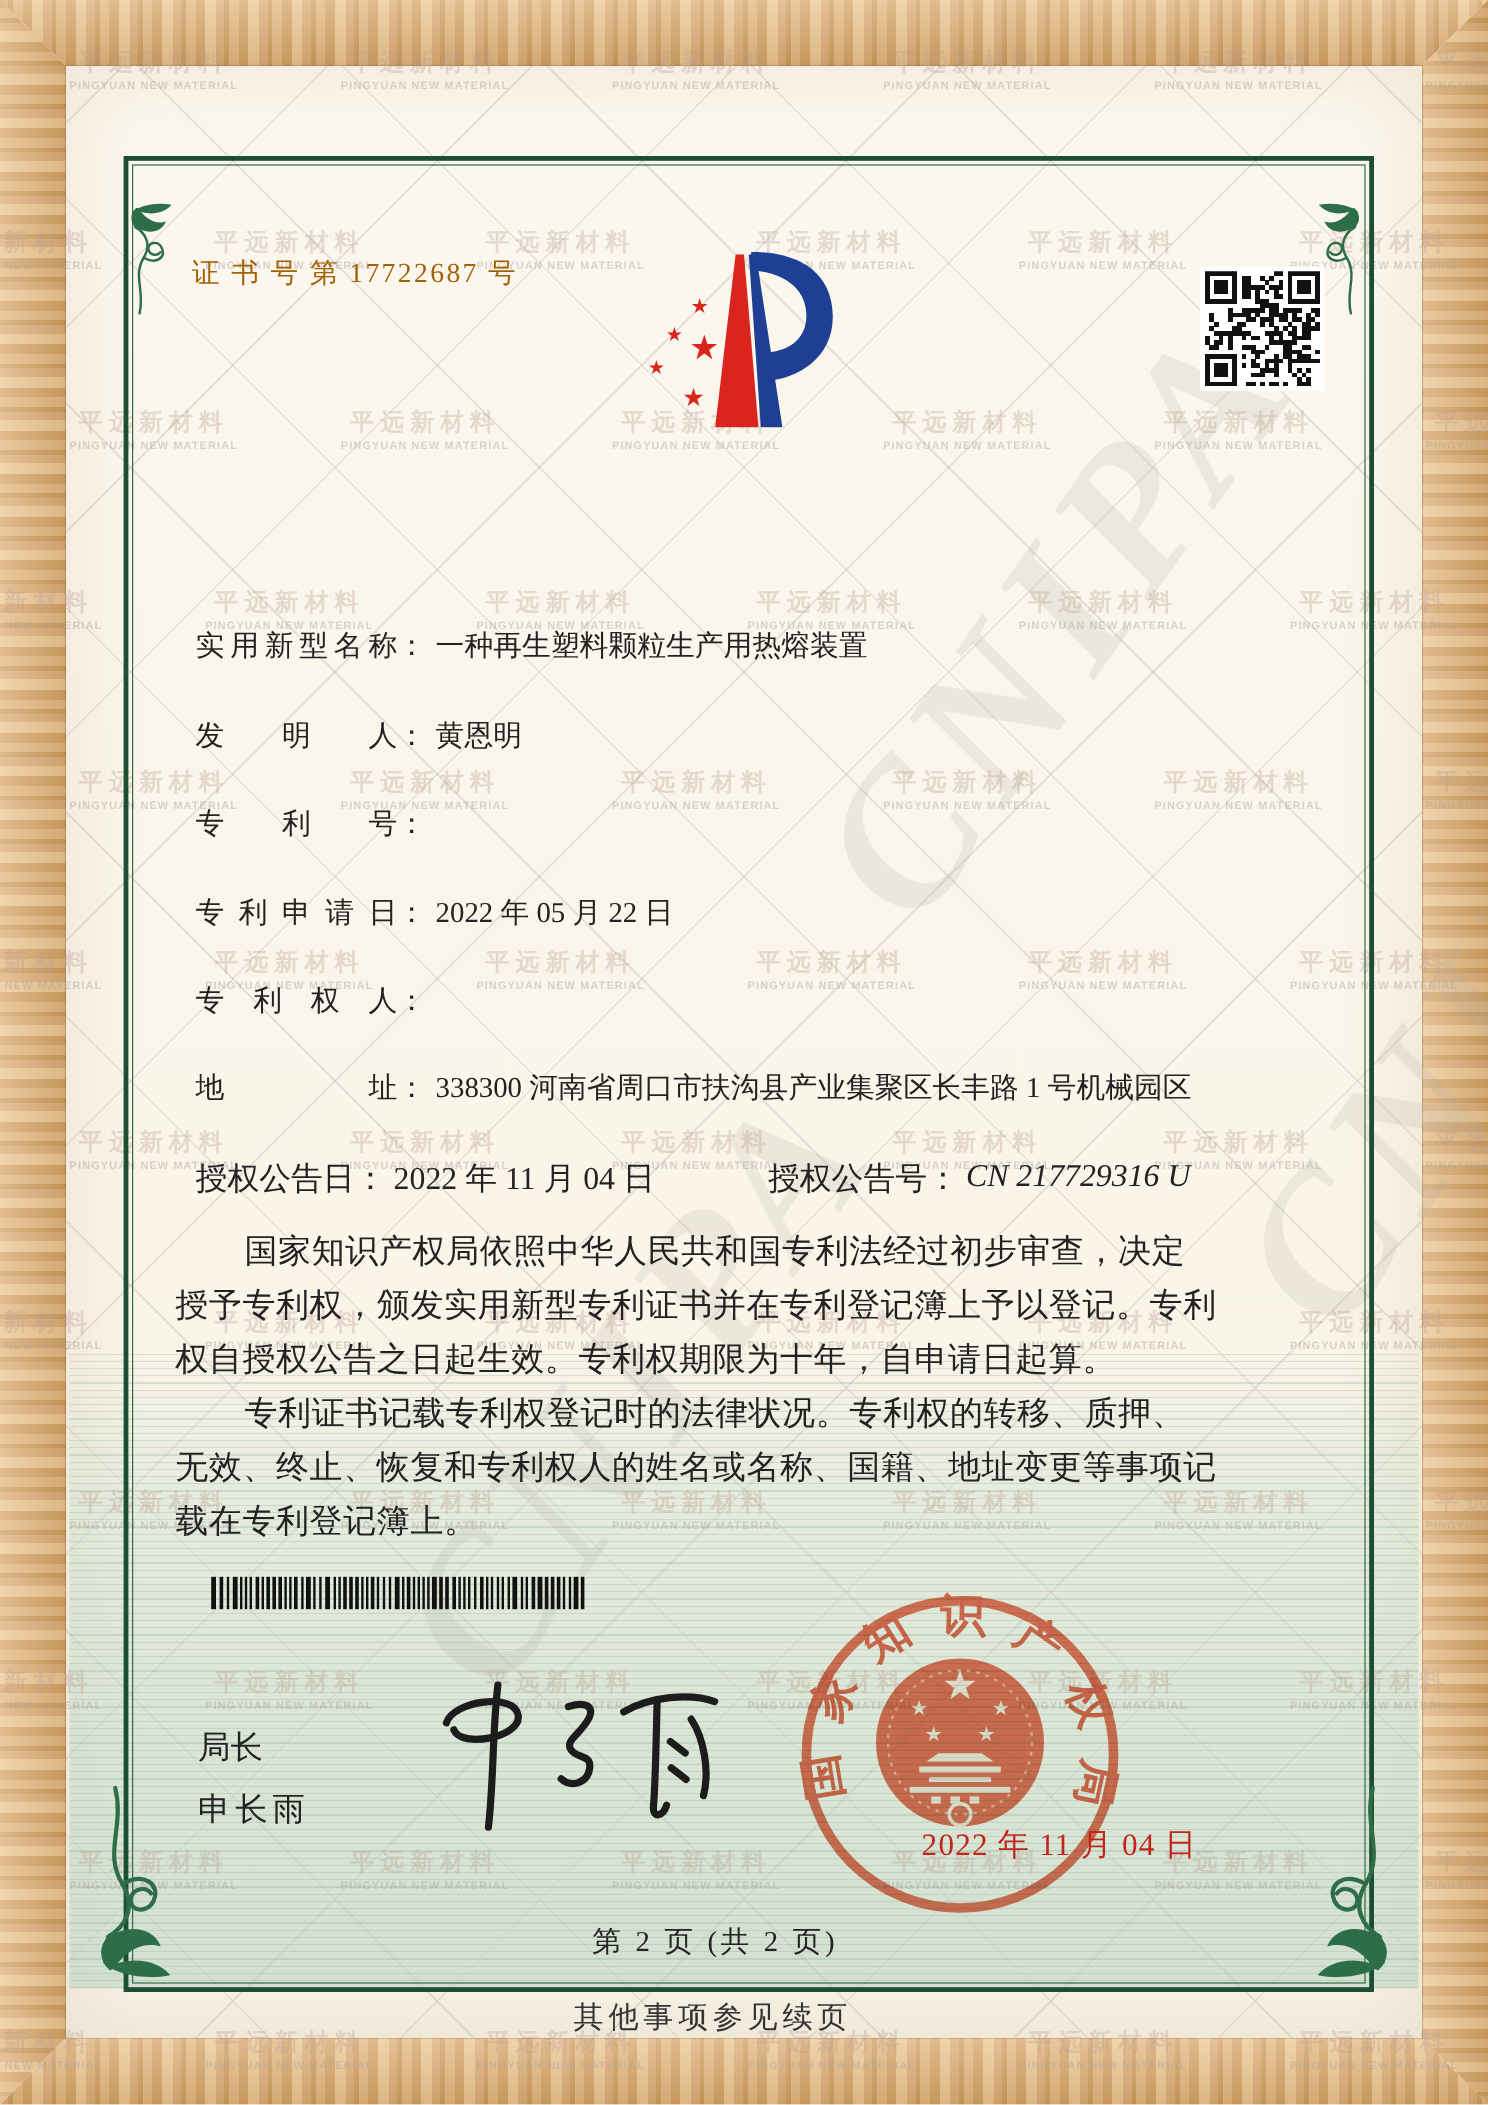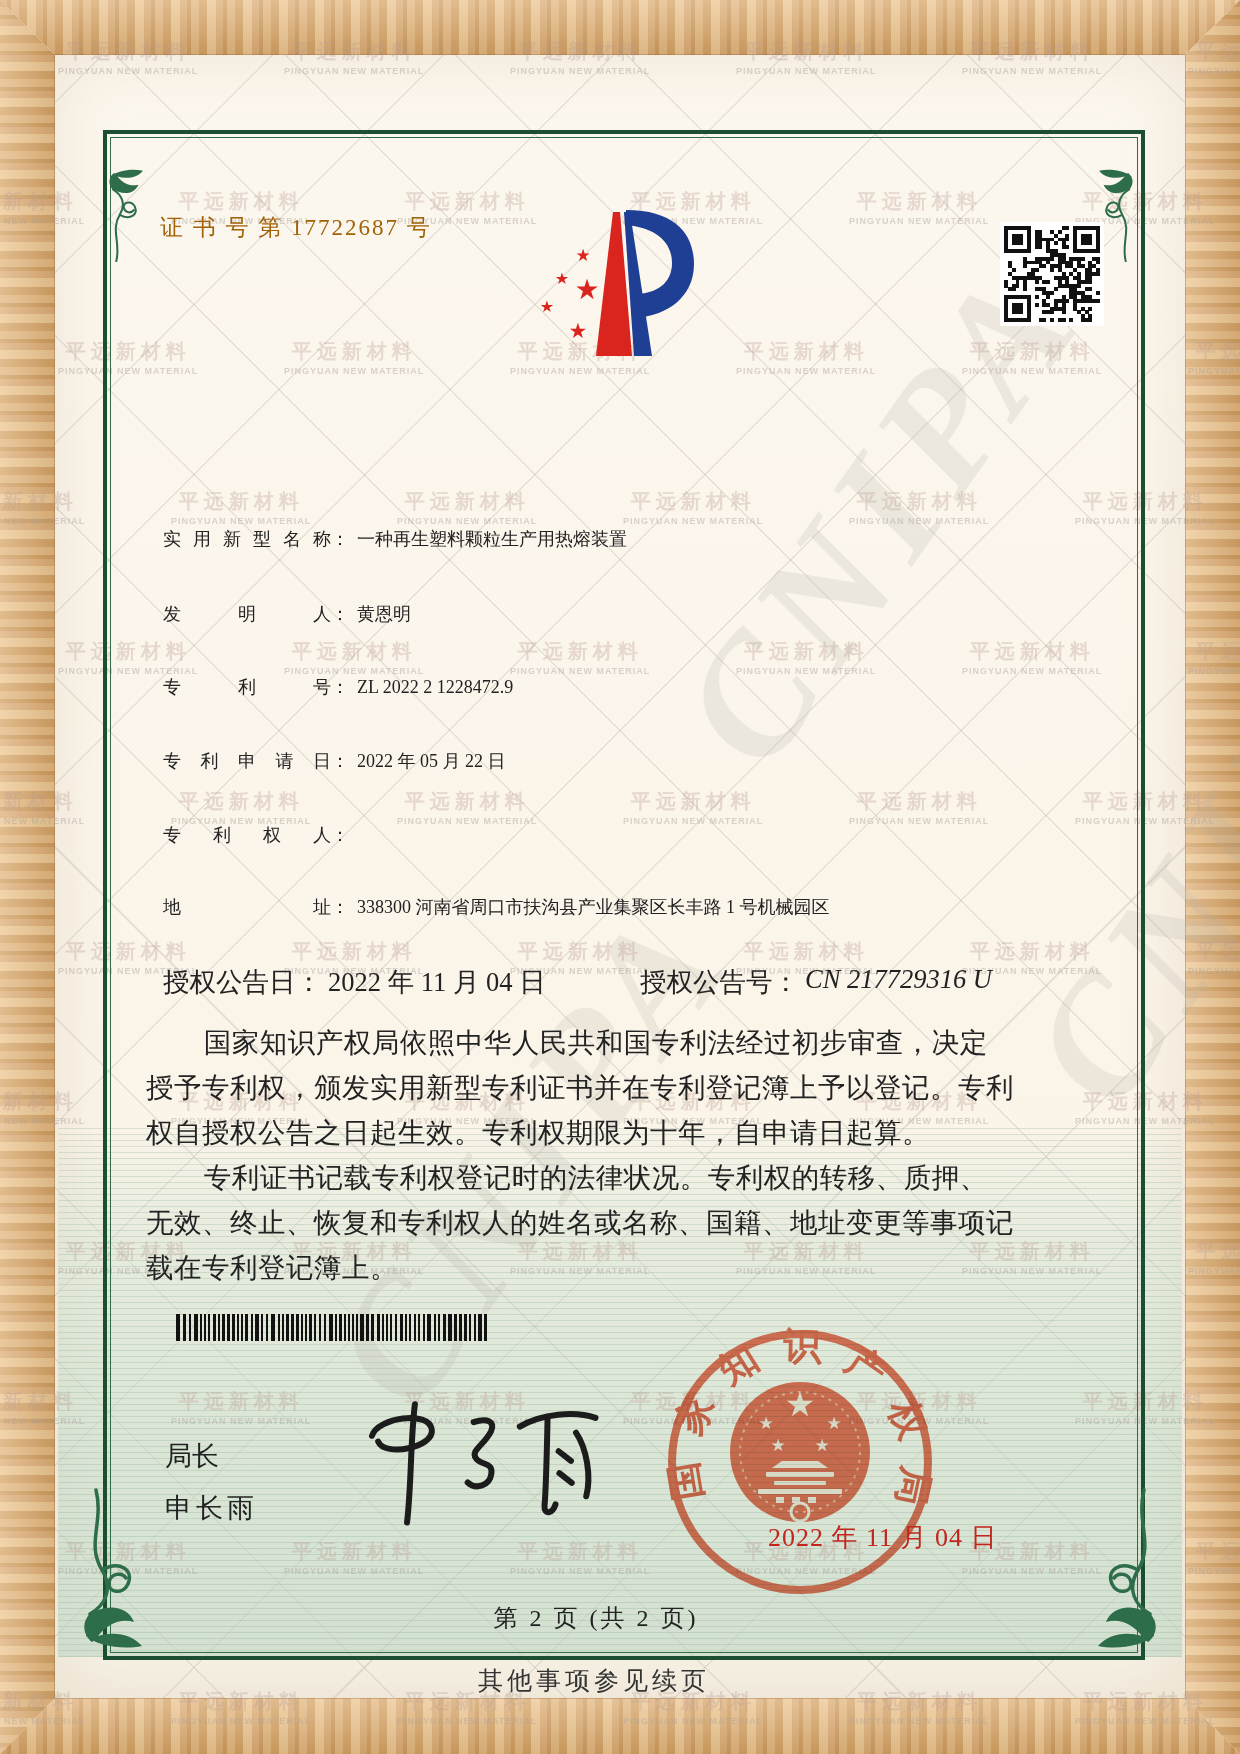--- a/index.html
+++ b/index.html
@@ -47,21 +47,21 @@
   #orn-tl{left:86px;top:132px;transform:scale(.58,-.58);}
   #orn-tr{left:1056px;top:132px;transform:scale(-.58,-.58);}
   #orn-bl{left:80px;top:1488px;}
   #orn-br{left:1060px;top:1488px;transform:scale(-1,1);}
   
   .abs{position:absolute;z-index:5;}
   #cert-no{left:160px;top:212px;font-size:23px;letter-spacing:2px;color:#a16207;}
   #title{left:103px;top:366px;width:1034px;text-align:center;transform:translateX(-26px);
          font-size:48px;font-weight:bold;letter-spacing:10px;color:#111;}
   .field-row{left:163px;width:850px;display:flex;align-items:flex-start;
-             font-size:18px;line-height:38px;color:#222;}
+             font-size:24px;line-height:38px;color:#222;}
   .field-label{display:inline-block;width:168px;text-align:justify;text-align-last:justify;flex:0 0 168px;}
   .field-colon{flex:0 0 18px;}
   .field-value{margin-left:8px;max-width:655px;}
   #grant-row{left:163px;top:964px;width:980px;font-size:26.5px;color:#222;display:flex;}
   #grant-left{display:flex;}
   #grant-right{display:flex;position:absolute;left:477px;top:0;}
   #body-text{left:146px;top:1020px;width:868px;font-size:27.5px;line-height:45px;color:#222;}
   #body-text p{margin:0;text-indent:2.1em;letter-spacing:.5px;}
   #barcode{left:176px;top:1314px;width:320px;height:27px;display:flex;align-items:stretch;}
   #barcode span{display:block;height:100%;background:#111;}
@@ -745,21 +745,20 @@
     <span class="field-value">一种再生塑料颗粒生产用热熔装置</span>
   </div>
   <div class="abs field-row" style="top:595px;align-items:center;">
     <span class="field-label">发明人</span>
       <span class="field-colon">：</span>
     <span class="field-value">黄恩明</span>
   </div>
   <div class="abs field-row" style="top:668px;">
     <span class="field-label">专利号</span>
       <span class="field-colon">：</span>
-    <span class="field-value">ZL 2022 2 1228472.9</span>
   </div>
   <div class="abs field-row" style="top:742px;">
     <span class="field-label">专利申请日</span>
       <span class="field-colon">：</span>
     <span class="field-value">2022 年 05 月 22 日</span>
   </div>
   <div class="abs field-row" style="top:816px;">
     <span class="field-label">专利权人</span>
       <span class="field-colon">：</span>
   </div>

